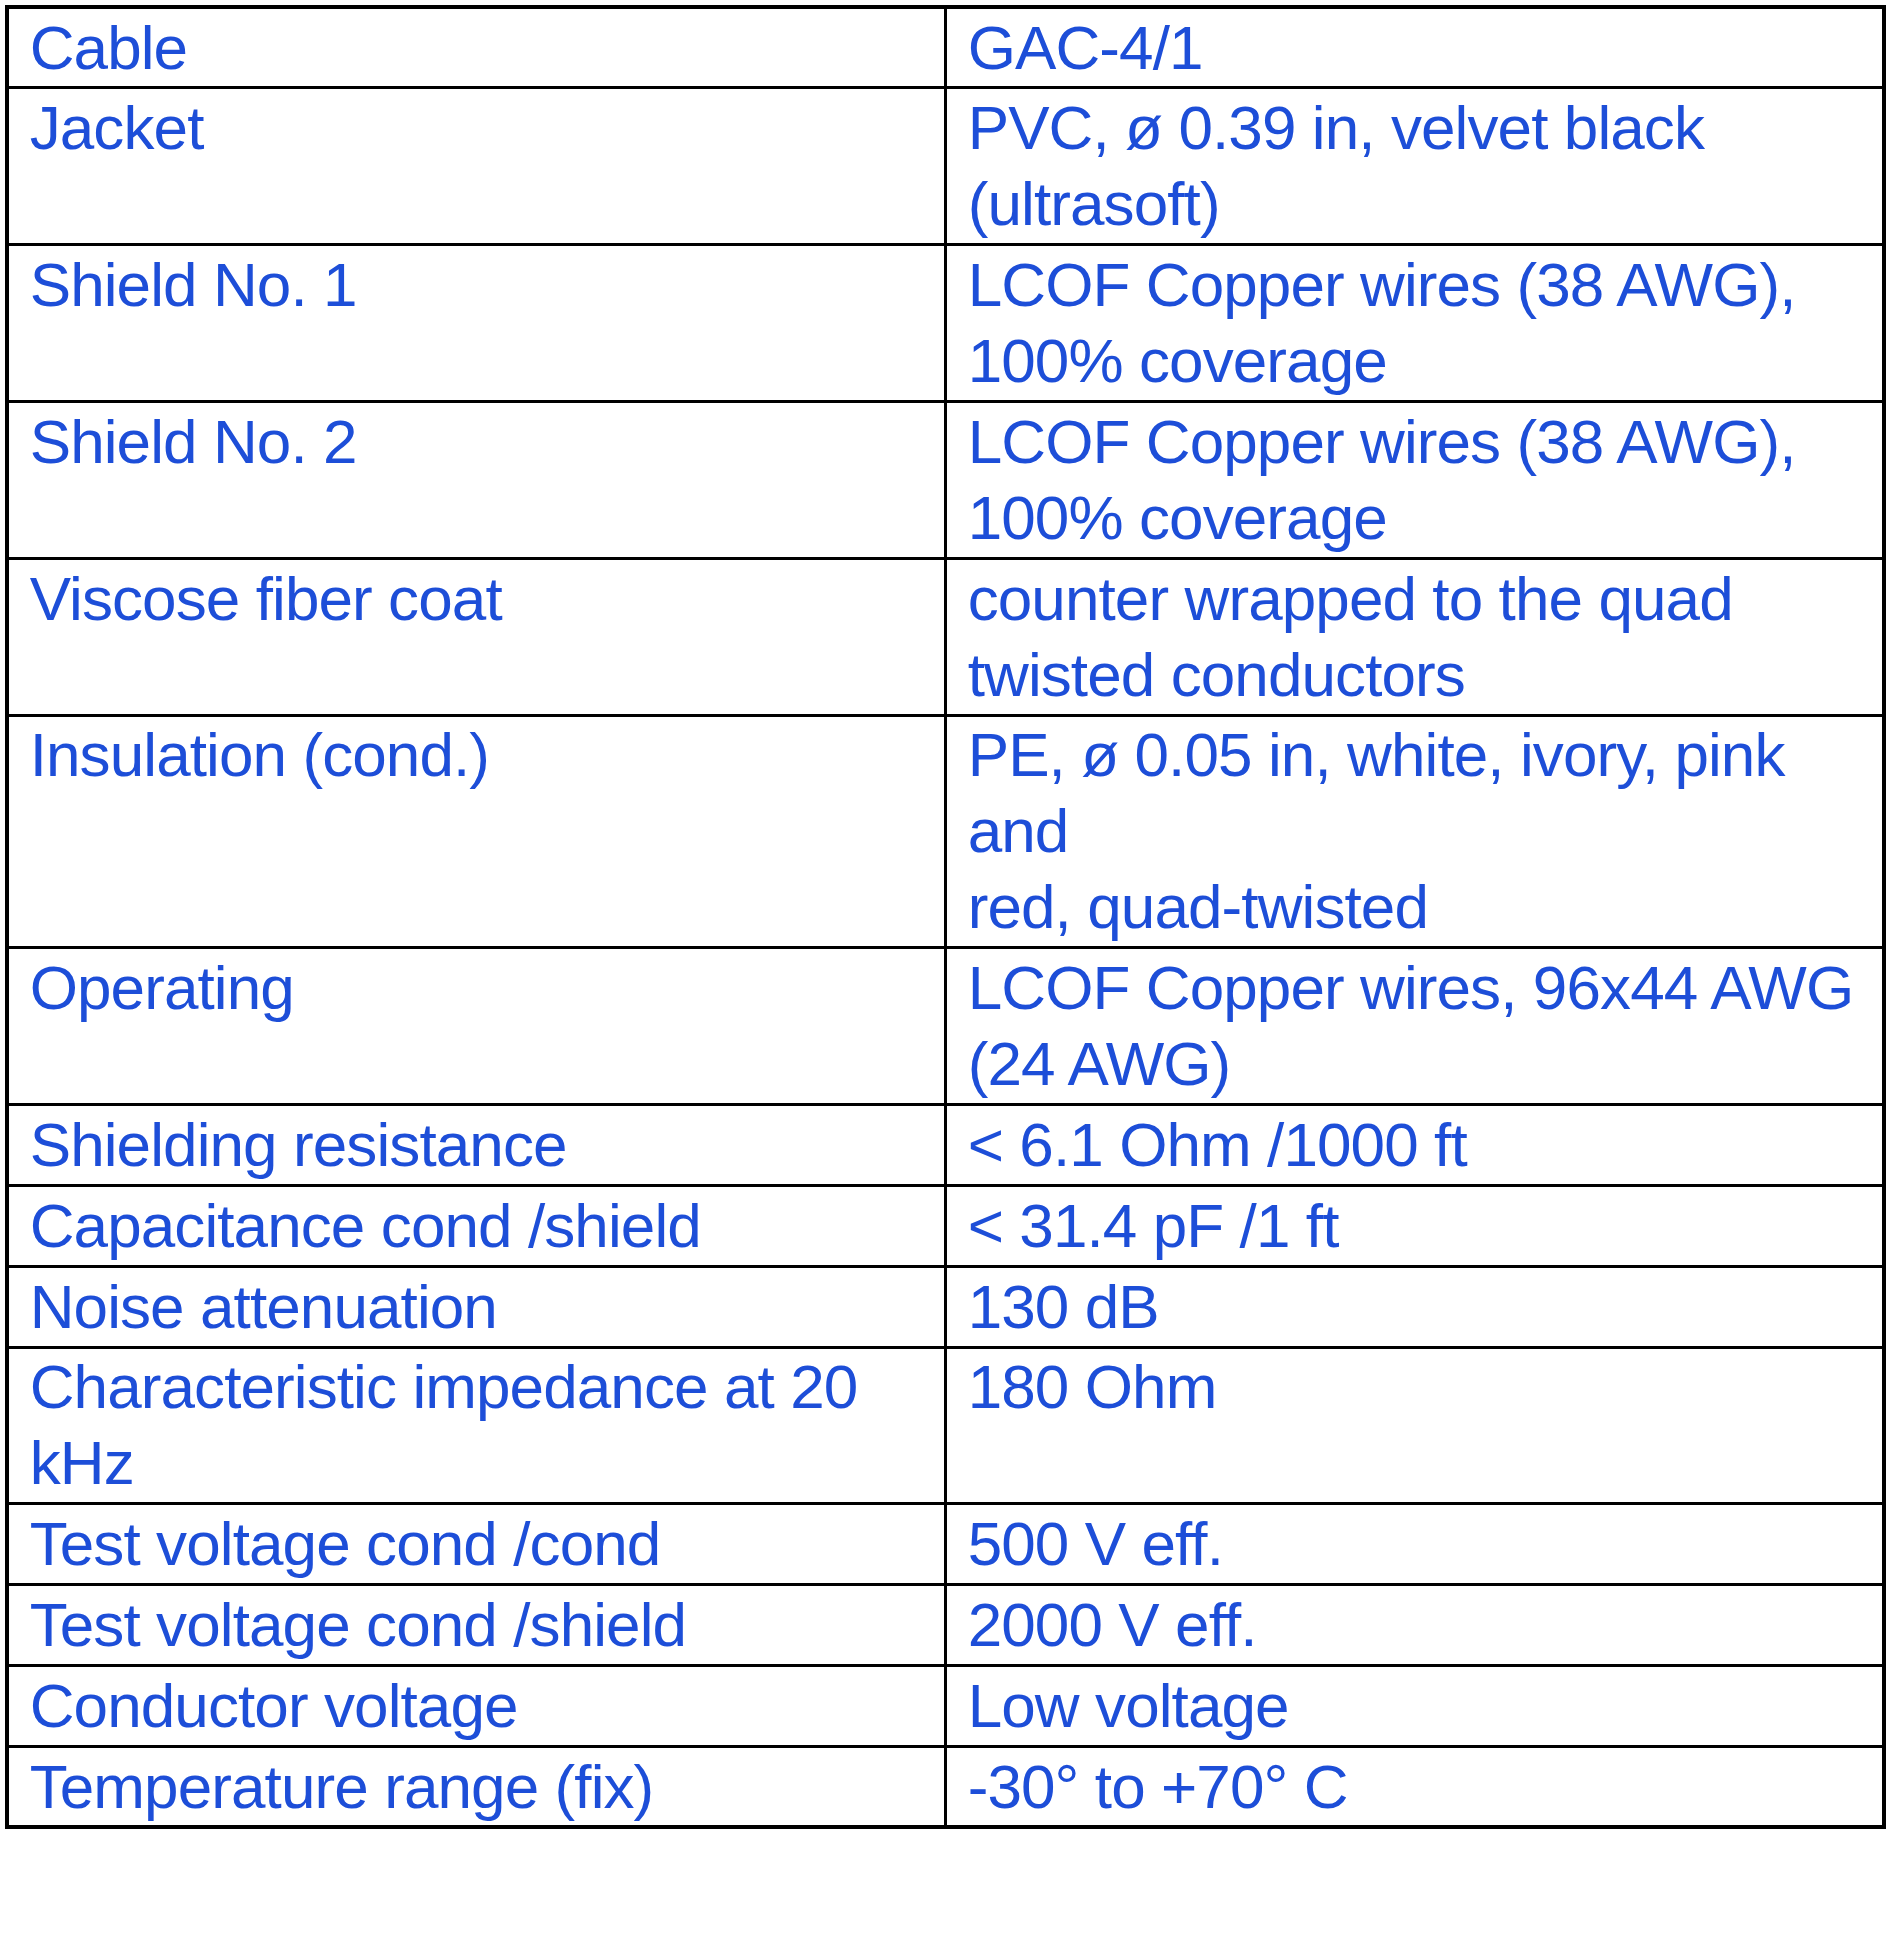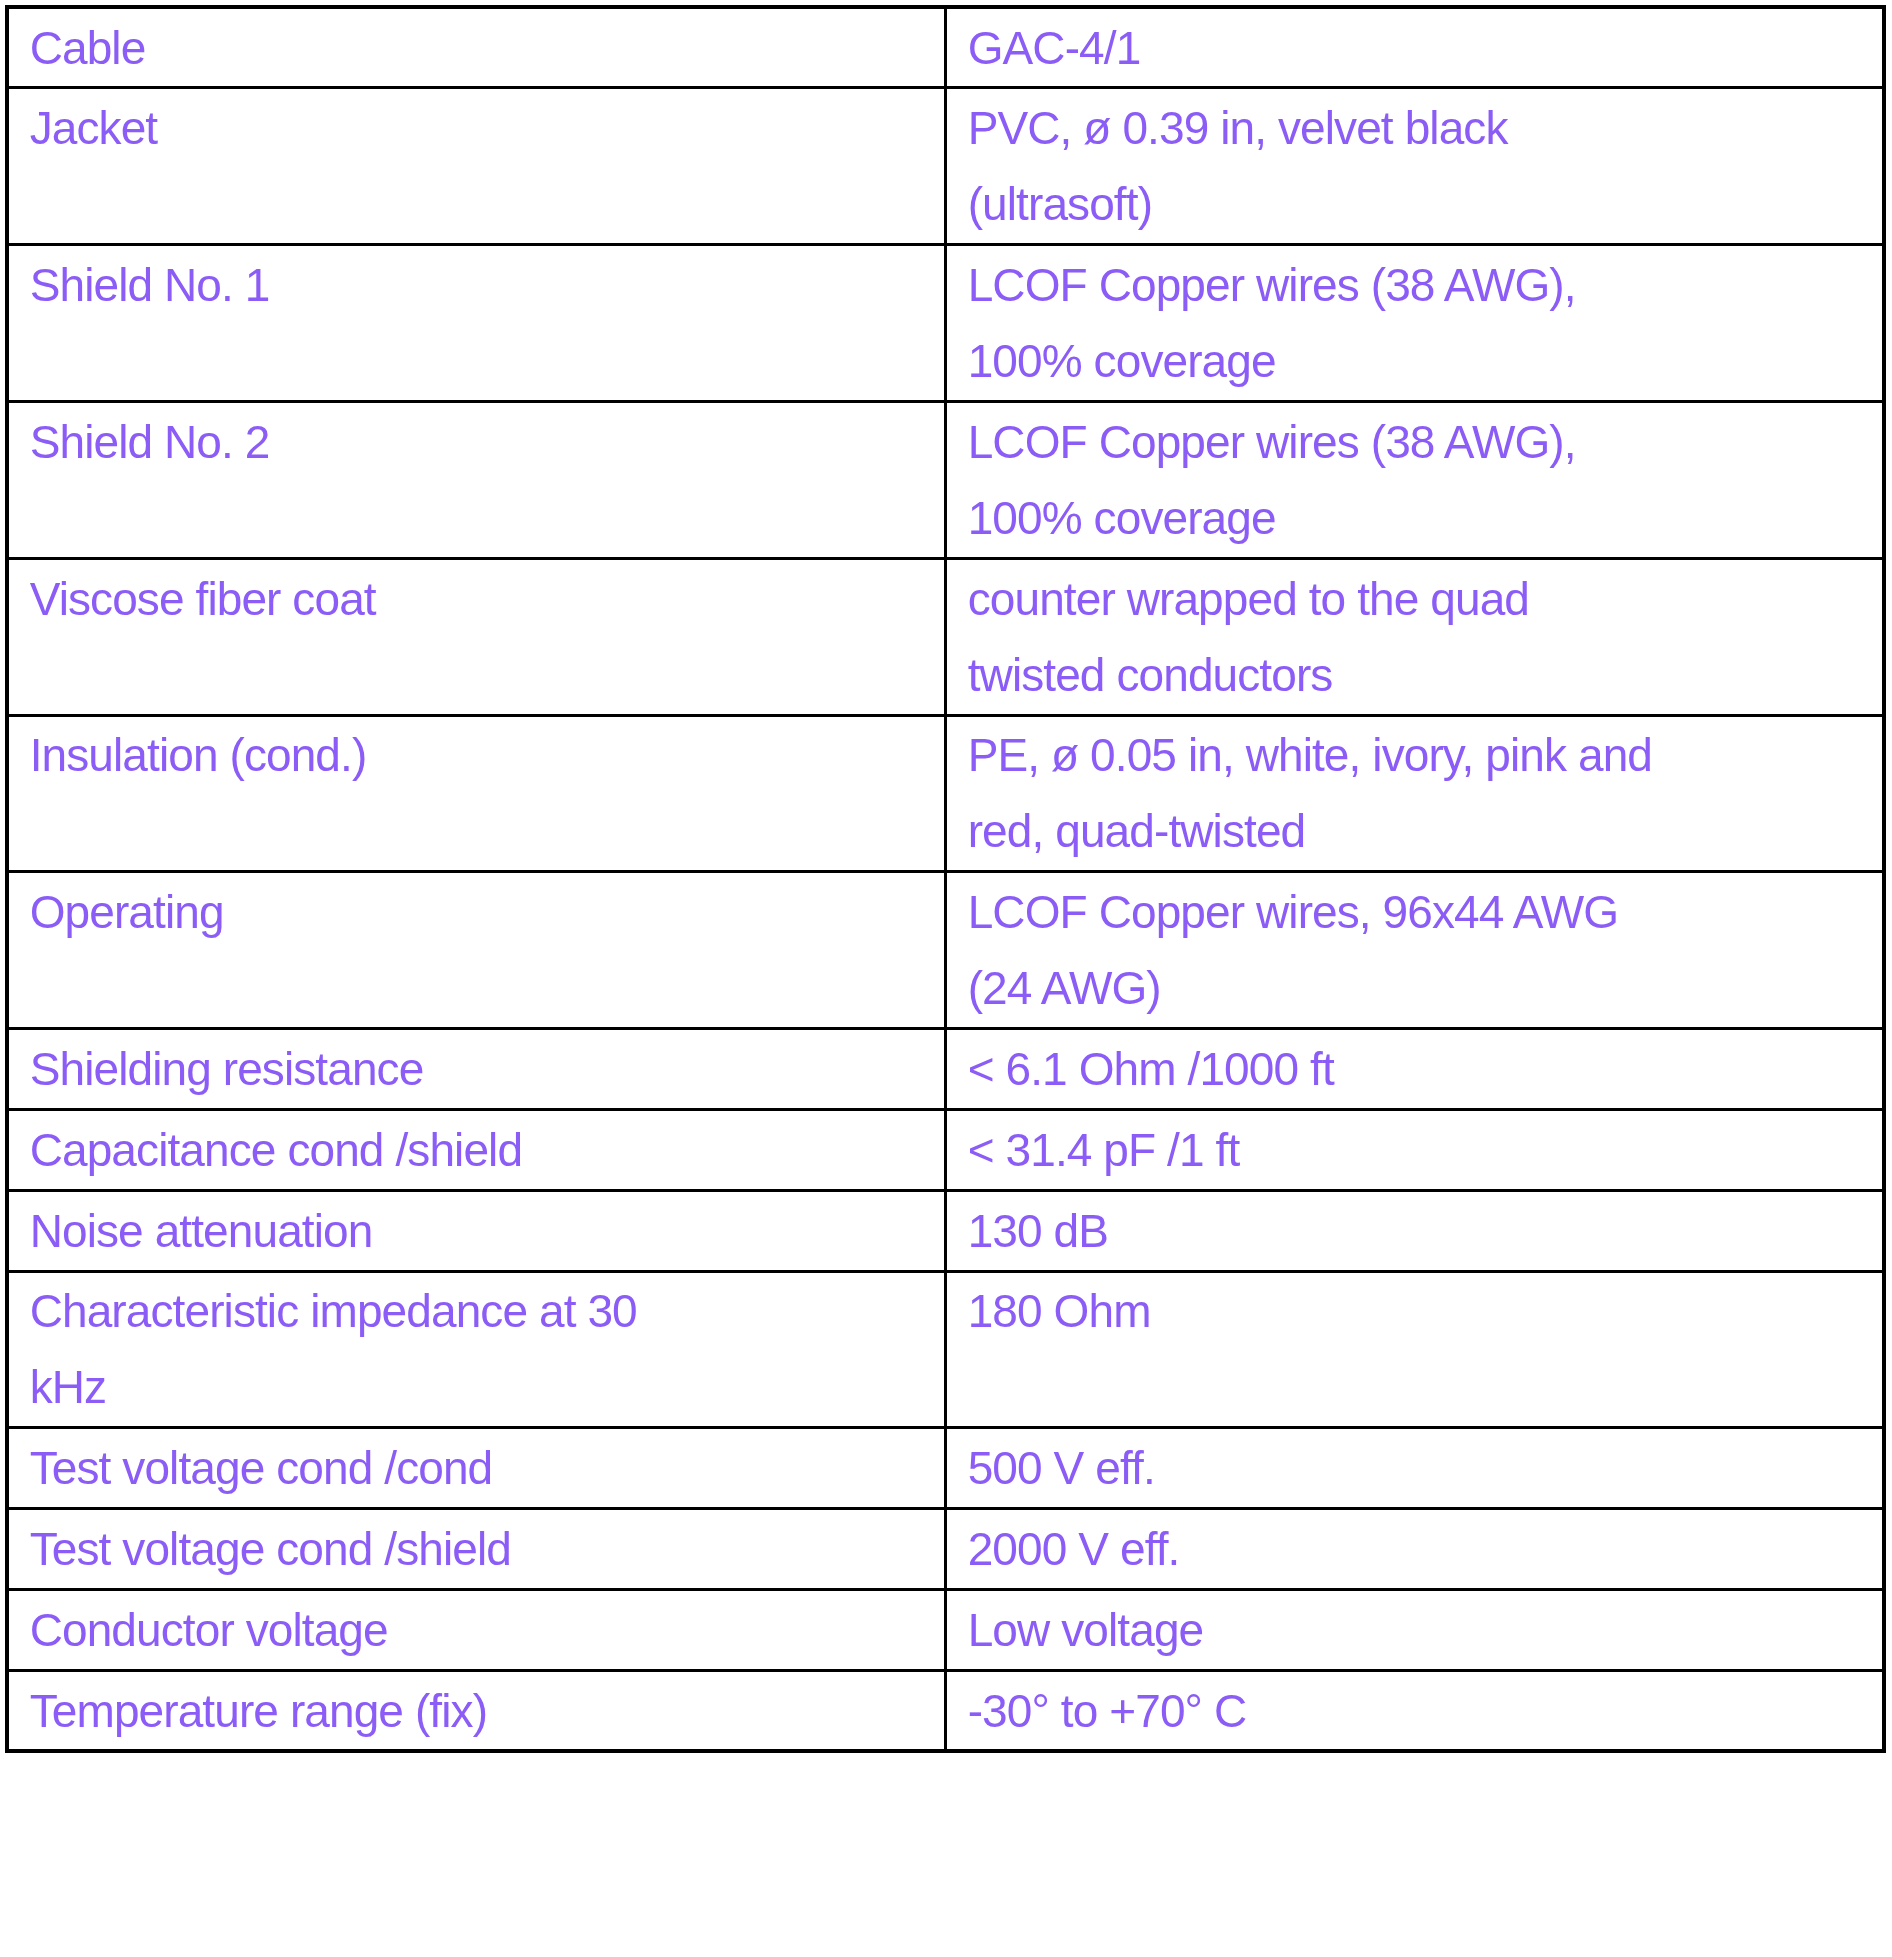--- a/index.html
+++ b/index.html
@@ -14,22 +14,22 @@
   table.spec-table {
     border-collapse: collapse;
     width: 1881px;
     margin: 4.7px;
     table-layout: fixed;
   }
   table.spec-table td {
     border: 3.8px solid #000000;
     width: 50%;
     vertical-align: top;
-    color: #8b5cf6;
-    font-size: 46px;
+    color: #1d4ed8;
+    font-size: 62px;
     line-height: 76px;
     letter-spacing: -0.9px;
     padding: 0.9px 13.2px 0.9px 21px;
     white-space: pre-line;
     overflow: hidden;
   }
   table.spec-table {
     border: 4.7px solid #000000;
   }
 </style>
@@ -78,21 +78,21 @@
       </tr>
       <tr>
         <td>Capacitance cond /shield</td>
         <td>&lt; 31.4 pF /1 ft</td>
       </tr>
       <tr>
         <td>Noise attenuation</td>
         <td>130 dB</td>
       </tr>
       <tr>
-        <td>Characteristic impedance at 30
+        <td>Characteristic impedance at 20
 kHz</td>
         <td>180 Ohm</td>
       </tr>
       <tr>
         <td>Test voltage cond /cond</td>
         <td>500 V eff.</td>
       </tr>
       <tr>
         <td>Test voltage cond /shield</td>
         <td>2000 V eff.</td>

